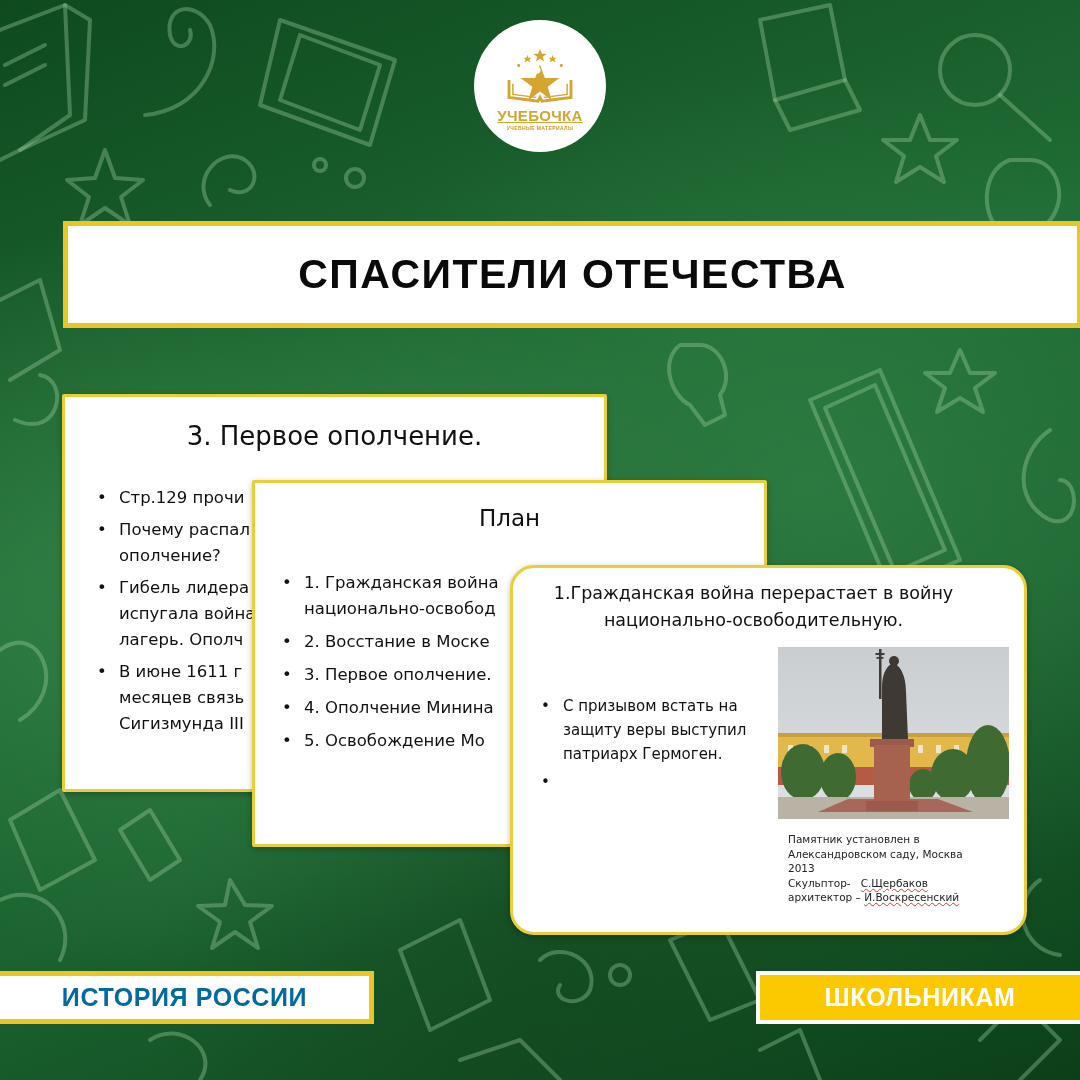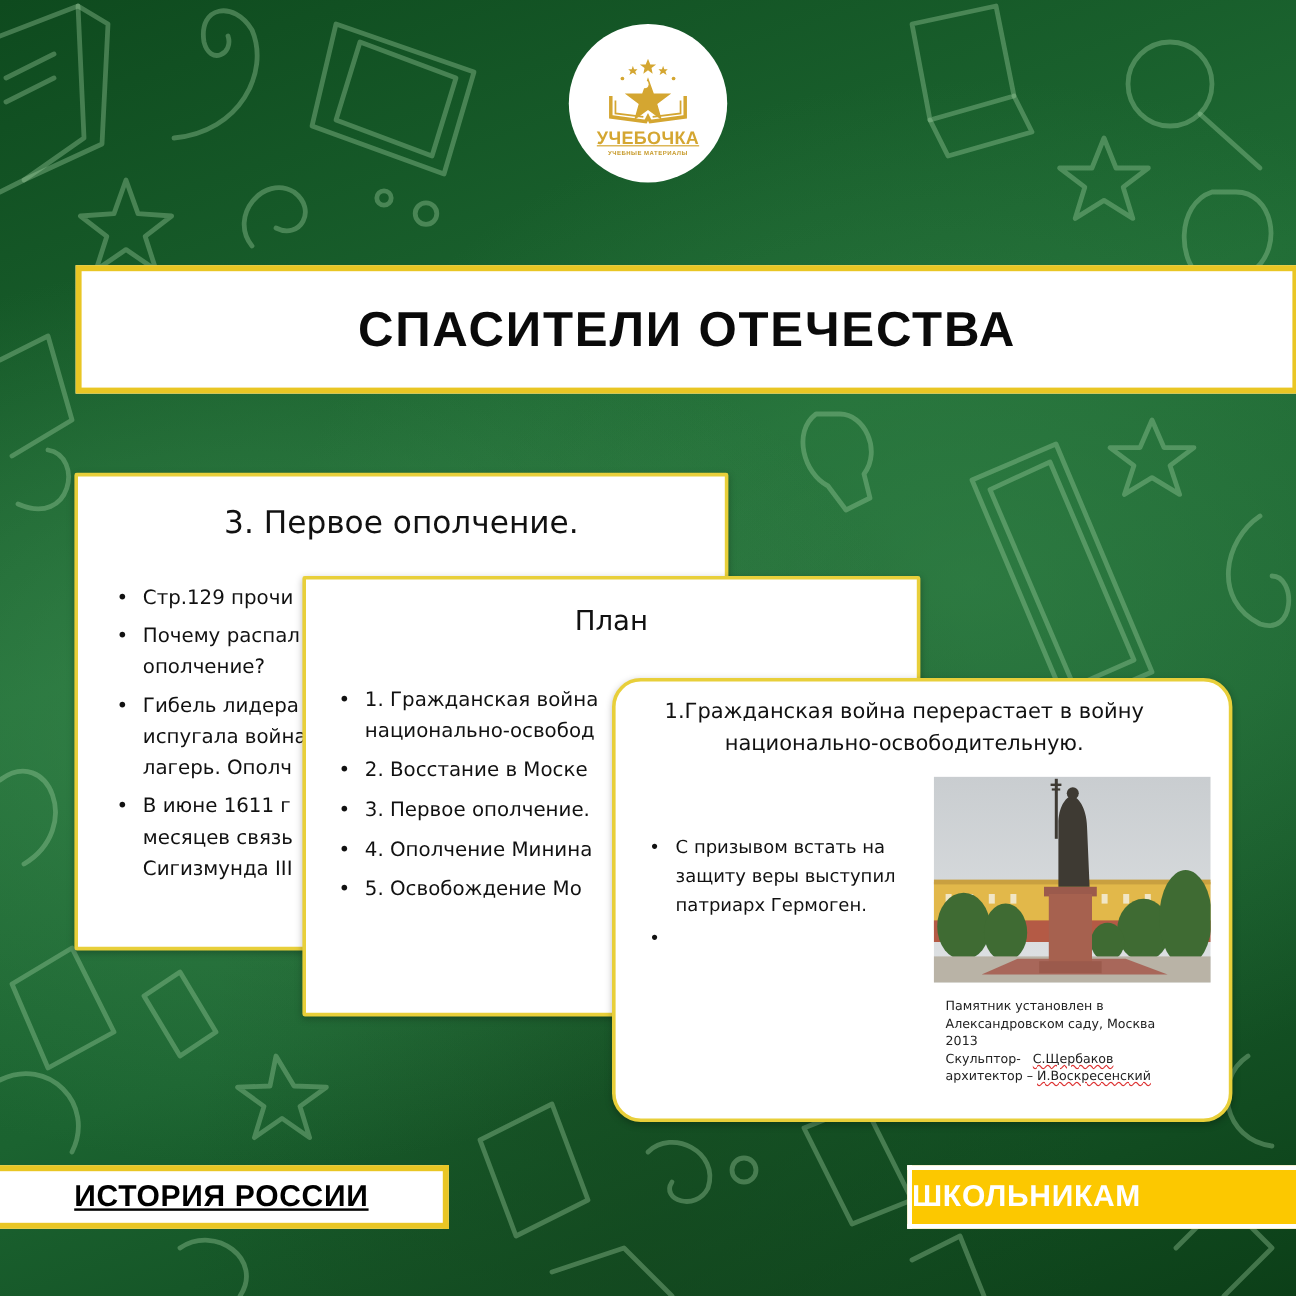--- a/index.html
+++ b/index.html
@@ -65,25 +65,25 @@
   .photo { position: absolute; left: 265px; top: 79px; width: 231px; height: 172px; overflow: hidden; }
   .caption { position: absolute; left: 275px; top: 264px; width: 230px; font-size: 10.5px; line-height: 14.5px; color: #222; }
   .caption .u { text-decoration: underline; text-decoration-color: #d33; text-decoration-style: wavy; text-decoration-thickness: 1px; }
 
   
   .bottom-left {
     position: absolute; left: 0; top: 971px; width: 374px; height: 53px;
     background: #fff; border: 5px solid #e9c624; border-left: none;
     display: flex; align-items: center; justify-content: center;
   }
-  .bottom-left span { font-family: "Liberation Sans", sans-serif; font-weight: 700; font-size: 25px; letter-spacing: 0.6px; color: #000000; text-decoration: underline; }
+  .bottom-left span { font-family: "Liberation Sans", sans-serif; font-weight: 700; font-size: 25px; letter-spacing: 0.6px; color: #0369a1; }
   .bottom-right {
     position: absolute; left: 756px; top: 971px; width: 324px; height: 53px;
     background: #fcc800; border: 4px solid #fff; border-right: none;
-    display: flex; align-items: center; justify-content: flex-start;
+    display: flex; align-items: center; justify-content: center;
   }
   .bottom-right span { font-family: "Liberation Sans", sans-serif; font-weight: 700; font-size: 25px; letter-spacing: 0.6px; color: #fff; }
 </style>
 </head>
 <body>
 
 <div class="doodles">
   <svg viewBox="0 0 1080 1080" fill="none" stroke="rgba(170,215,170,0.35)" stroke-width="4" stroke-linecap="round" stroke-linejoin="round">
 
     <g>

